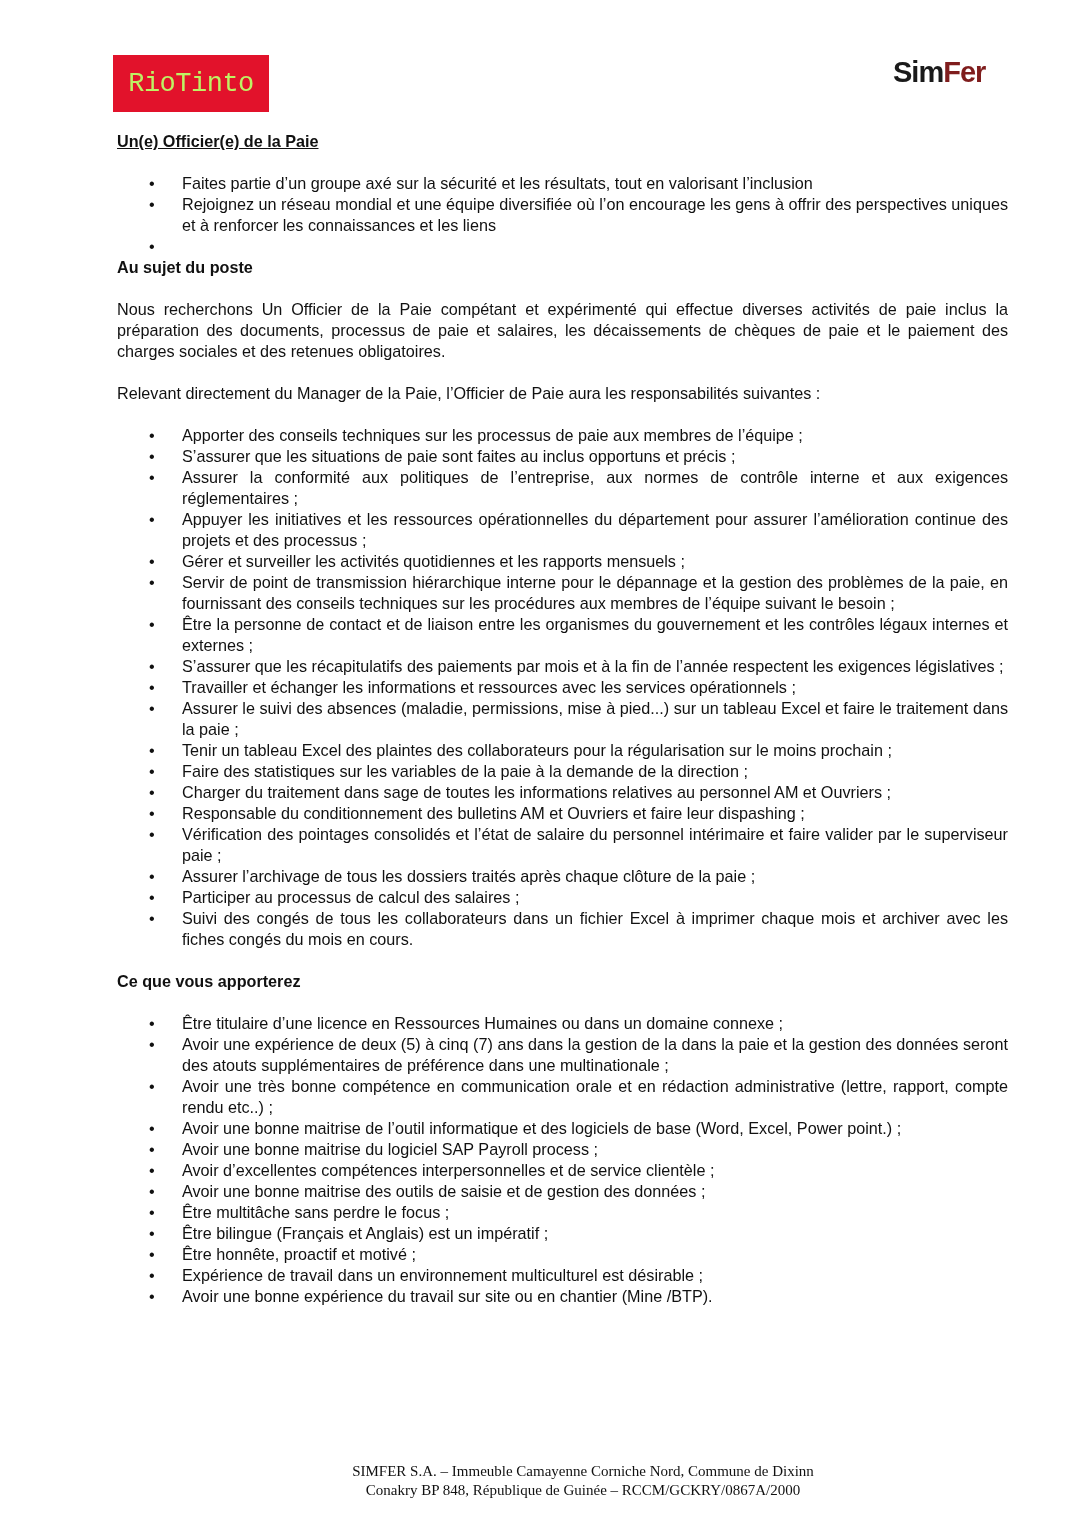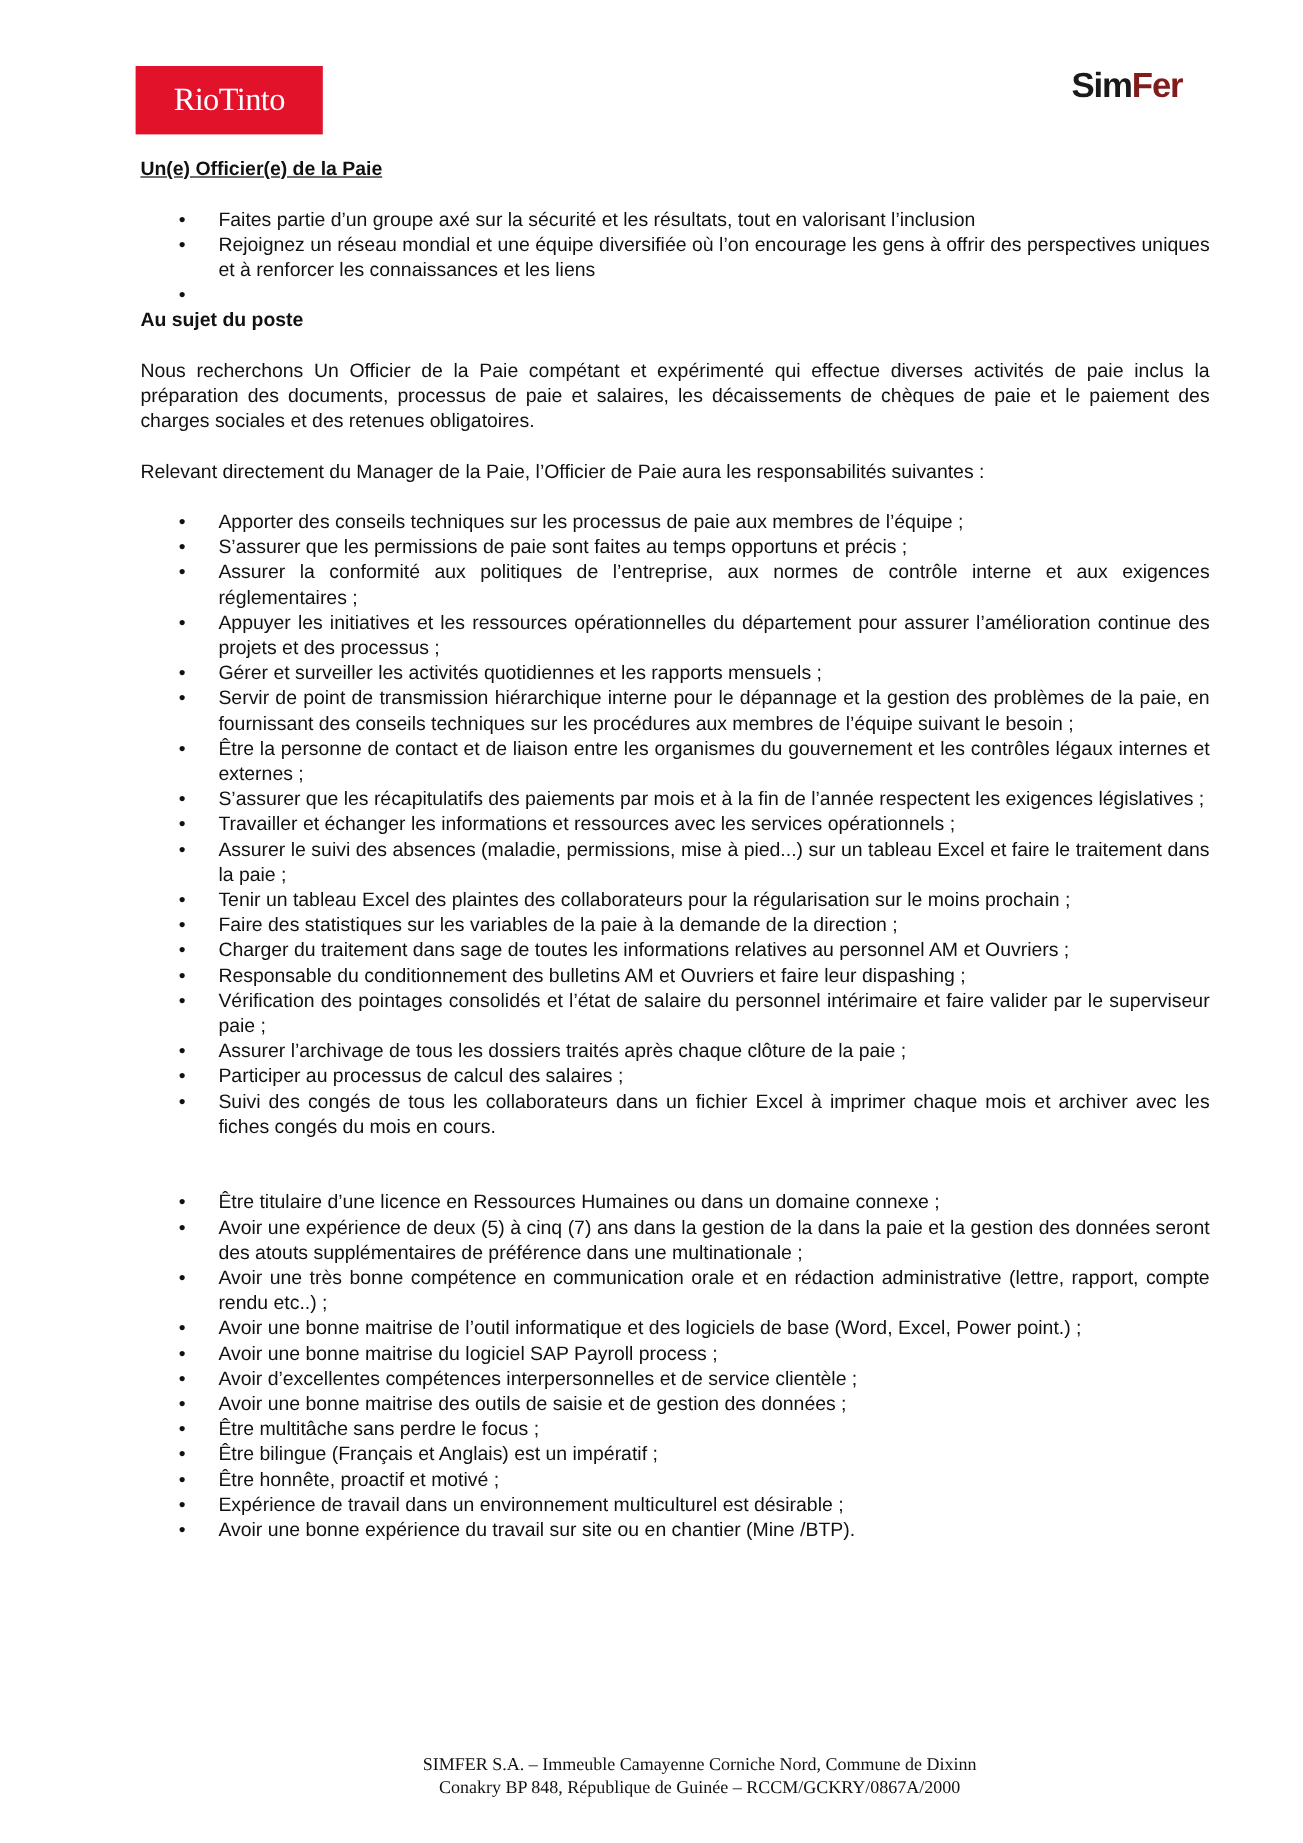--- a/index.html
+++ b/index.html
@@ -1,20 +1,20 @@
 <!DOCTYPE html>
 <html><head>
 <meta charset="utf-8">
 <style>
   html, body { margin: 0; padding: 0; background: #ffffff; }
   body { width: 1086px; height: 1536px; position: relative; overflow: hidden;
          font-family: "Liberation Sans", sans-serif; color: #111; }
   .logo-rio { position: absolute; left: 113px; top: 55px; width: 156px; height: 57px;
               background: #e2122b; display: flex; align-items: center; justify-content: center; }
-  .logo-rio span { font-family: Liberation Serif, serif; color: #ffffff; font-size: 27px; letter-spacing: -0.5px; }
+  .logo-rio span { font-family: Liberation Mono, monospace; color: #bef264; font-size: 27px; letter-spacing: -0.5px; }
   .logo-simfer { position: absolute; left: 893px; top: 56px; font-family: "Liberation Sans", sans-serif;
                  font-weight: bold; font-size: 29px; letter-spacing: -1px; }
   .logo-simfer .sim { color: #1a1a1a; }
   .logo-simfer .fer { color: #7f1d1d; }
   .content { position: absolute; left: 117px; top: 131px; width: 891px; font-size: 16.2px; line-height: 21px; }
   .title { text-align: left; font-weight: bold; text-decoration: underline; margin: 0 0 21px 0; font-size: 16.2px; }
   ul { list-style: none; margin: 0; padding: 0; }
   li { position: relative; padding-left: 65px; text-align: justify; }
   li .bullet { position: absolute; left: 32px; top: 0; }
   .heading { font-weight: bold; margin: 0; }
@@ -45,40 +45,41 @@
 
   <div class="heading">Au sujet du poste</div>
   <div class="gap"></div>
   <p>Nous recherchons Un Officier de la Paie compétant et expérimenté qui effectue diverses activités de paie inclus la préparation des documents, processus de paie et salaires, les décaissements de chèques de paie et le paiement des charges sociales et des retenues obligatoires.</p>
   <div class="gap"></div>
   <p>Relevant directement du Manager de la Paie, l’Officier de Paie aura les responsabilités suivantes :</p>
   <div class="gap"></div>
 
   <ul id="resp-list">
       <li><span class="bullet">•</span><span>Apporter des conseils techniques sur les processus de paie aux membres de l’équipe ;</span></li>
-      <li><span class="bullet">•</span><span>S’assurer que les permissions de paie sont faites au temps opportuns et précis ;</span></li>
+      <li><span class="bullet">•</span><span>S’assurer que les situations de paie sont faites au inclus opportuns et précis ;</span></li>
       <li><span class="bullet">•</span><span>Assurer la conformité aux politiques de l’entreprise, aux normes de contrôle interne et aux exigences réglementaires ;</span></li>
       <li><span class="bullet">•</span><span>Appuyer les initiatives et les ressources opérationnelles du département pour assurer l’amélioration continue des projets et des processus ;</span></li>
       <li><span class="bullet">•</span><span>Gérer et surveiller les activités quotidiennes et les rapports mensuels ;</span></li>
       <li><span class="bullet">•</span><span>Servir de point de transmission hiérarchique interne pour le dépannage et la gestion des problèmes de la paie, en fournissant des conseils techniques sur les procédures aux membres de l’équipe suivant le besoin ;</span></li>
       <li><span class="bullet">•</span><span>Être la personne de contact et de liaison entre les organismes du gouvernement et les contrôles légaux internes et externes ;</span></li>
       <li><span class="bullet">•</span><span>S’assurer que les récapitulatifs des paiements par mois et à la fin de l’année respectent les exigences législatives ;</span></li>
       <li><span class="bullet">•</span><span>Travailler et échanger les informations et ressources avec les services opérationnels ;</span></li>
       <li><span class="bullet">•</span><span>Assurer le suivi des absences (maladie, permissions, mise à pied...) sur un tableau Excel et faire le traitement dans la paie ;</span></li>
       <li><span class="bullet">•</span><span>Tenir un tableau Excel des plaintes des collaborateurs pour la régularisation sur le moins prochain ;</span></li>
       <li><span class="bullet">•</span><span>Faire des statistiques sur les variables de la paie à la demande de la direction ;</span></li>
       <li><span class="bullet">•</span><span>Charger du traitement dans sage de toutes les informations relatives au personnel AM et Ouvriers ;</span></li>
       <li><span class="bullet">•</span><span>Responsable du conditionnement des bulletins AM et Ouvriers et faire leur dispashing ;</span></li>
       <li><span class="bullet">•</span><span>Vérification des pointages consolidés et l’état de salaire du personnel intérimaire et faire valider par le superviseur paie ;</span></li>
       <li><span class="bullet">•</span><span>Assurer l’archivage de tous les dossiers traités après chaque clôture de la paie ;</span></li>
       <li><span class="bullet">•</span><span>Participer au processus de calcul des salaires ;</span></li>
       <li><span class="bullet">•</span><span>Suivi des congés de tous les collaborateurs dans un fichier Excel à imprimer chaque mois et archiver avec les fiches congés du mois en cours.</span></li>
     </ul>
   <div class="gap"></div>
 
+  <div class="heading">Ce que vous apporterez</div>
   <div class="gap"></div>
   <ul id="req-list">
       <li><span class="bullet">•</span><span>Être titulaire d’une licence en Ressources Humaines ou dans un domaine connexe ;</span></li>
       <li><span class="bullet">•</span><span>Avoir une expérience de deux (5) à cinq (7) ans dans la gestion de la dans la paie et la gestion des données seront des atouts supplémentaires de préférence dans une multinationale ;</span></li>
       <li><span class="bullet">•</span><span>Avoir une très bonne compétence en communication orale et en rédaction administrative (lettre, rapport, compte rendu etc..) ;</span></li>
       <li><span class="bullet">•</span><span>Avoir une bonne maitrise de l’outil informatique et des logiciels de base (Word, Excel, Power point.) ;</span></li>
       <li><span class="bullet">•</span><span>Avoir une bonne maitrise du logiciel SAP Payroll process ;</span></li>
       <li><span class="bullet">•</span><span>Avoir d’excellentes compétences interpersonnelles et de service clientèle ;</span></li>
       <li><span class="bullet">•</span><span>Avoir une bonne maitrise des outils de saisie et de gestion des données ;</span></li>
       <li><span class="bullet">•</span><span>Être multitâche sans perdre le focus ;</span></li>

